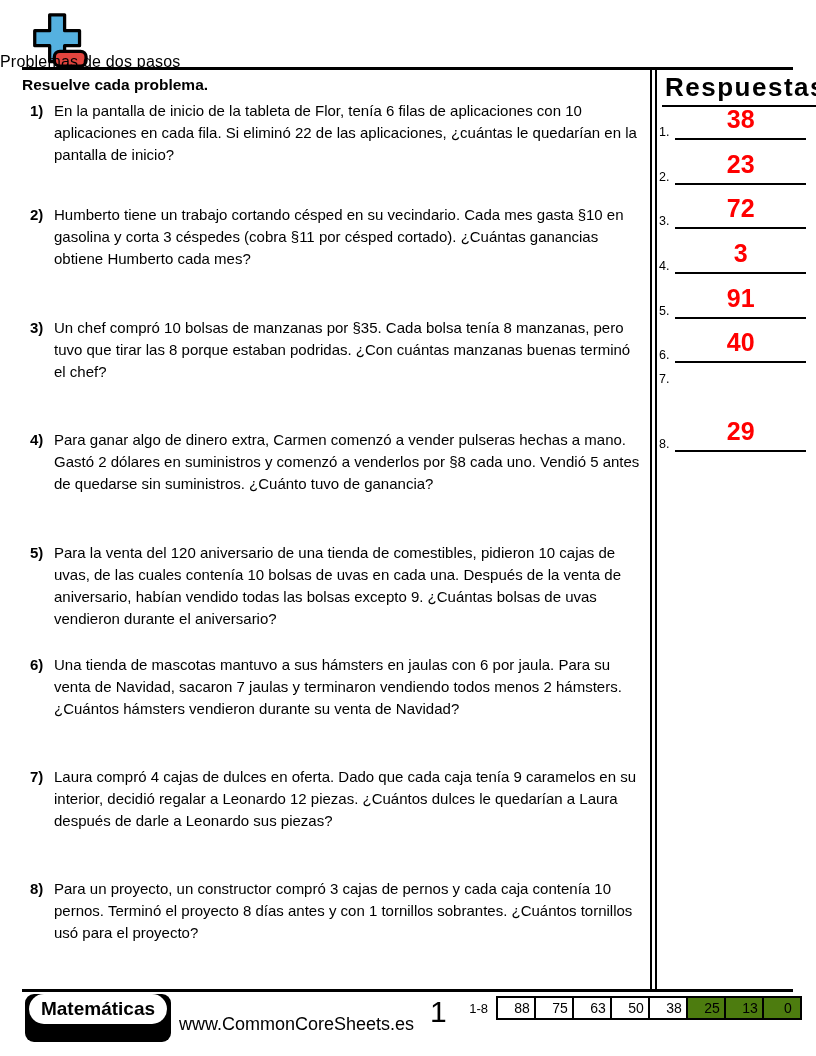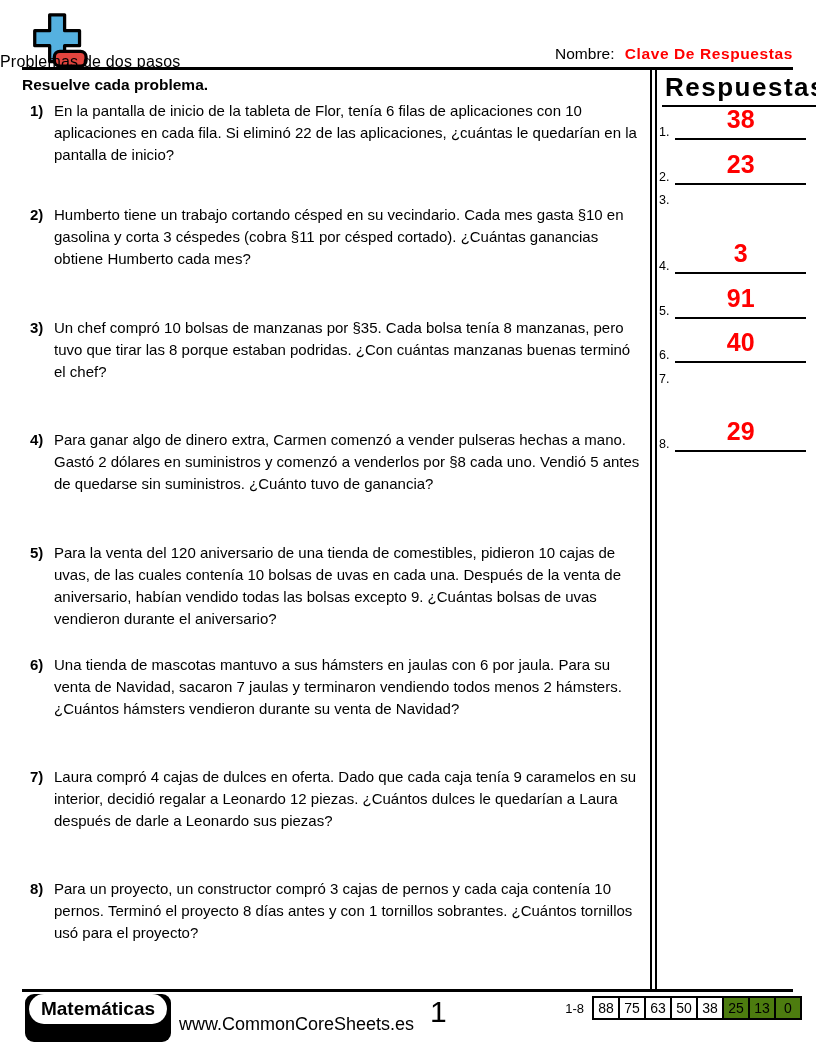--- a/index.html
+++ b/index.html
@@ -37,37 +37,33 @@
   .footer-rule{position:absolute;left:22px;right:23px;top:989px;height:3px;background:#000;}
   .brand{position:absolute;left:25px;top:994px;width:146px;height:48px;background:#000;
     border-radius:9px;display:flex;align-items:flex-start;justify-content:center;}
   .brand-pill{background:#fff;border-radius:20px;padding:4px 12px;font-size:19px;font-weight:700;}
   .website{position:absolute;left:179px;top:1014px;font-size:18px;}
   .page-number{position:absolute;left:430px;top:995px;font-size:30px;font-weight:400;}
   .score{position:absolute;right:14px;top:996px;display:flex;align-items:center;}
   .score-label{font-size:13px;margin-right:10px;}
   .score-cells{display:flex;}
   .score-cell{width:24px;height:20px;border:2px solid #000;margin-left:-2px;
-    text-align:center;font-size:14px;line-height:20px;background:#fff;}
+    text-align:center;font-size:14px;line-height:20px;background:#fff;padding-left:12px;}
   .score-cell.hl{background:#4d7c0f;}
 </style>
 </head>
 <body>
 
 <div class="page">
 
   <svg class="logo-icon" viewBox="0 0 64 60">
     <path d="M22 2 H38 V19 H54 V35 H38 V52 H22 V35 H6 V19 H22 Z" fill="#55b1e0" stroke="#000" stroke-width="3.5" stroke-linejoin="round"></path>
     <rect x="27" y="41" width="34" height="16" rx="6" fill="#e2453e" stroke="#000" stroke-width="3.5"></rect>
   </svg>
   <div class="page-title">Problemas de dos pasos</div>
-  <div class="name-area">
-    <span class="name-label">Nombre:</span>
-    <span class="name-value">Clave De Respuestas</span>
-  </div>
   <div class="header-rule"></div>
   <div class="instruction">Resuelve cada problema.</div>
 
   <div class="problem" style="top:100px">
     <span class="problem-num">1)</span>
     <span class="problem-text">En la pantalla de inicio de la tableta de Flor, tenía 6 filas de aplicaciones con 10 aplicaciones en cada fila. Si eliminó 22 de las aplicaciones, ¿cuántas le quedarían en la pantalla de inicio?</span>
   </div>
   <div class="problem" style="top:204px">
     <span class="problem-num">2)</span>
     <span class="problem-text">Humberto tiene un trabajo cortando césped en su vecindario. Cada mes gasta §10 en gasolina y corta 3 céspedes (cobra §11 por césped cortado). ¿Cuántas ganancias obtiene Humberto cada mes?</span>
@@ -108,20 +104,21 @@
   <div class="ans-row" style="top:104px">
     <span class="ans-label">1.</span>
     <span class="ans-line">38</span>
   </div>
   <div class="ans-row" style="top:149px">
     <span class="ans-label">2.</span>
     <span class="ans-line">23</span>
   </div>
   <div class="ans-row" style="top:193px">
     <span class="ans-label">3.</span>
+    <span class="ans-line">72</span>
   </div>
   <div class="ans-row" style="top:238px">
     <span class="ans-label">4.</span>
     <span class="ans-line">3</span>
   </div>
   <div class="ans-row" style="top:283px">
     <span class="ans-label">5.</span>
     <span class="ans-line">91</span>
   </div>
   <div class="ans-row" style="top:327px">

